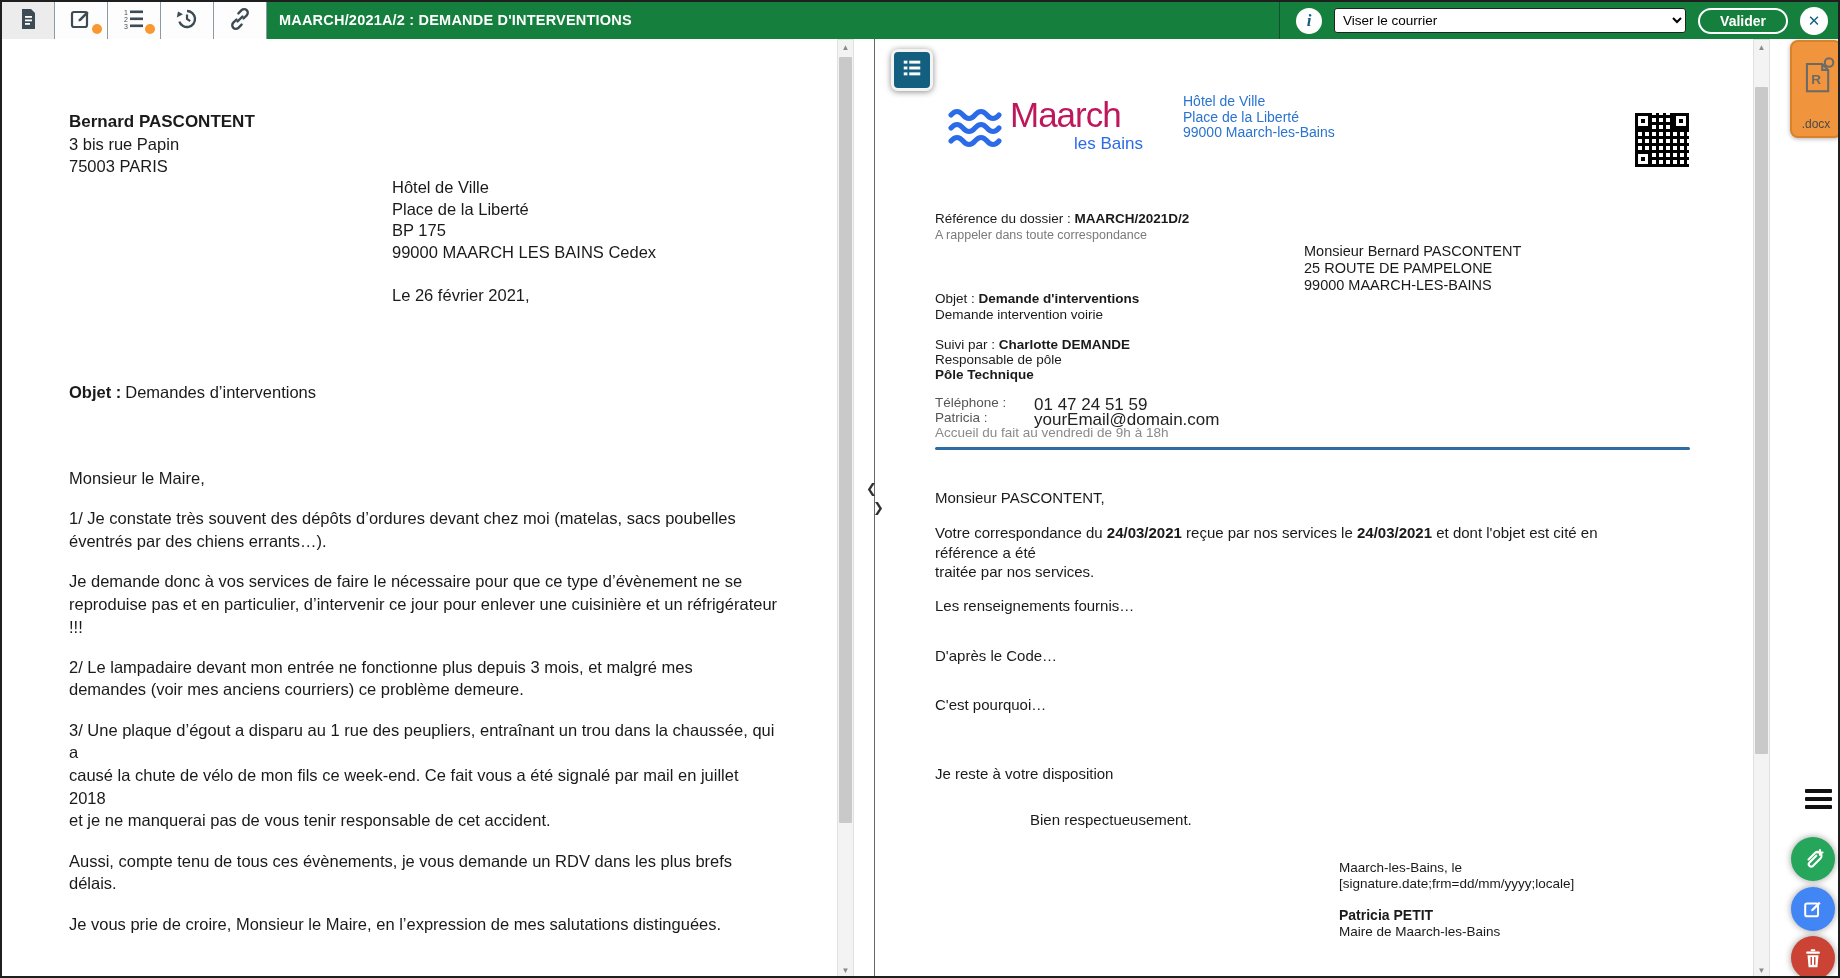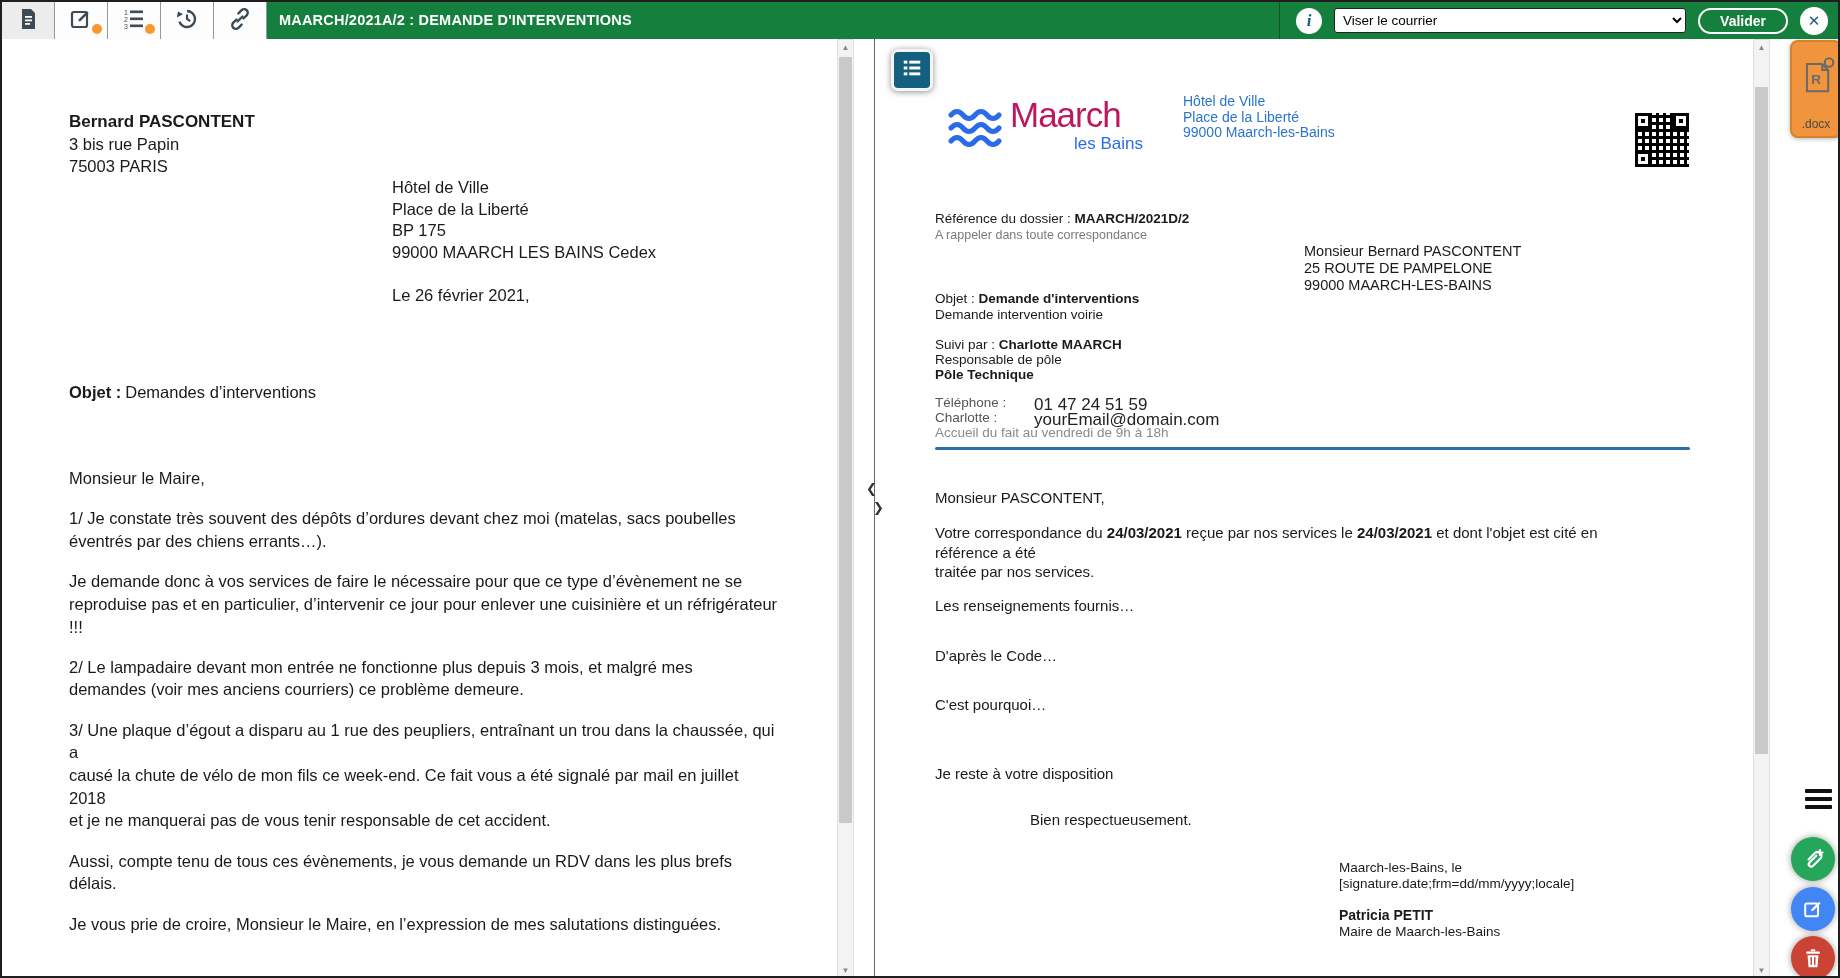--- a/index.html
+++ b/index.html
@@ -277,28 +277,28 @@
           <div>25 ROUTE DE PAMPELONE</div>
           <div>99000 MAARCH-LES-BAINS</div>
         </div>
 
         <div class="objet-line">
           <span>Objet : </span><b>Demande d'interventions</b>
         </div>
         <div class="objet-sub">Demande intervention voirie</div>
 
         <div class="suivi-line">
-          <span>Suivi par : </span><b>Charlotte MAARCH</b>
+          <span>Suivi par : </span><b>Charlotte DEMANDE</b>
         </div>
         <div class="suivi-role">Responsable de pôle</div>
         <div class="suivi-dept">Pôle Technique</div>
 
         <div class="c-lab row-phone">Téléphone :</div>
         <div class="c-val row-phone">01 47 24 51 59</div>
-        <div class="c-lab row-mail">Charlotte :</div>
+        <div class="c-lab row-mail">Patricia :</div>
         <div class="c-val row-mail">yourEmail@domain.com</div>
         <div class="c-hours">Accueil du fait au vendredi de 9h à 18h</div>
 
         <div class="blue-hr"></div>
 
         <div class="salutation">Monsieur PASCONTENT,</div>
 
         <div class="corr">
           <span>Votre correspondance du </span><b>24/03/2021</b><span> reçue par nos services le </span><b>24/03/2021</b><span> et dont l'objet est cité en référence a été</span><br>
           <span>traitée par nos services.</span>

